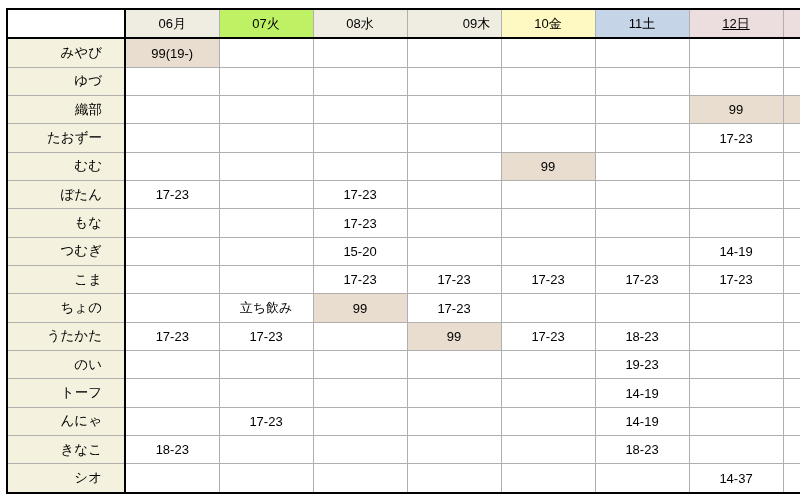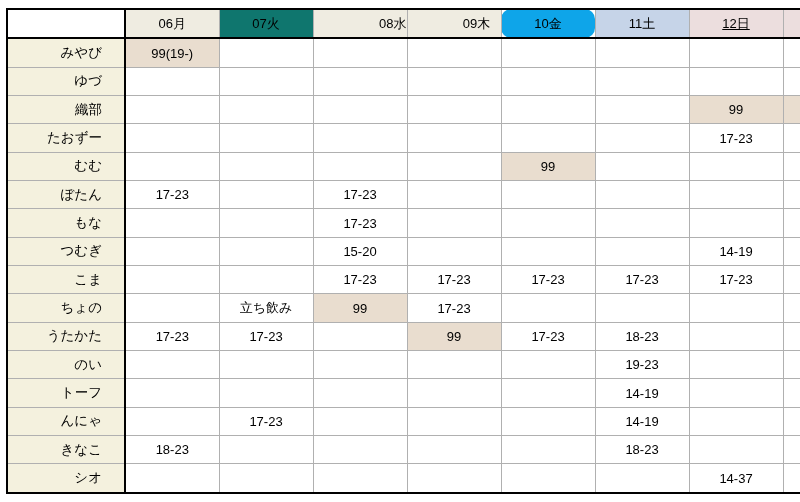--- a/index.html
+++ b/index.html
@@ -67,24 +67,24 @@
         <col class="day-col">
       <col class="day-col">
         <col class="day-col">
         <col class="day-col">
         <col class="day-col">
     </colgroup>
     <tbody id="table-body">
         <tr class="header-row">
           <td class="corner-cell"></td>
           <td style="background: rgb(239, 236, 225);">06月</td>
-          <td style="background: #0f766e;">07火</td>
-          <td style="background: rgb(239, 236, 225); text-align: right;">08水</td>
+          <td style="background: #bef264;">07火</td>
+          <td style="background: rgb(239, 236, 225);">08水</td>
           <td style="background: rgb(239, 236, 225); padding-left: 45px;">09木</td>
-          <td style="background: #0ea5e9; border-radius: 10px;">10金</td>
+          <td style="background: #fef9c3;">10金</td>
           <td style="background: rgb(198, 212, 232);">11土</td>
           <td style="background: rgb(236, 222, 222); text-decoration: underline;">12日</td>
           <td style="background: rgb(236, 222, 222);">13祝</td>
         </tr>
         <tr>
           <td class="name-cell">みやび</td>
           <td style="background: rgb(233, 221, 207);">99(19-)</td>
           <td></td>
           <td></td>
           <td></td>

